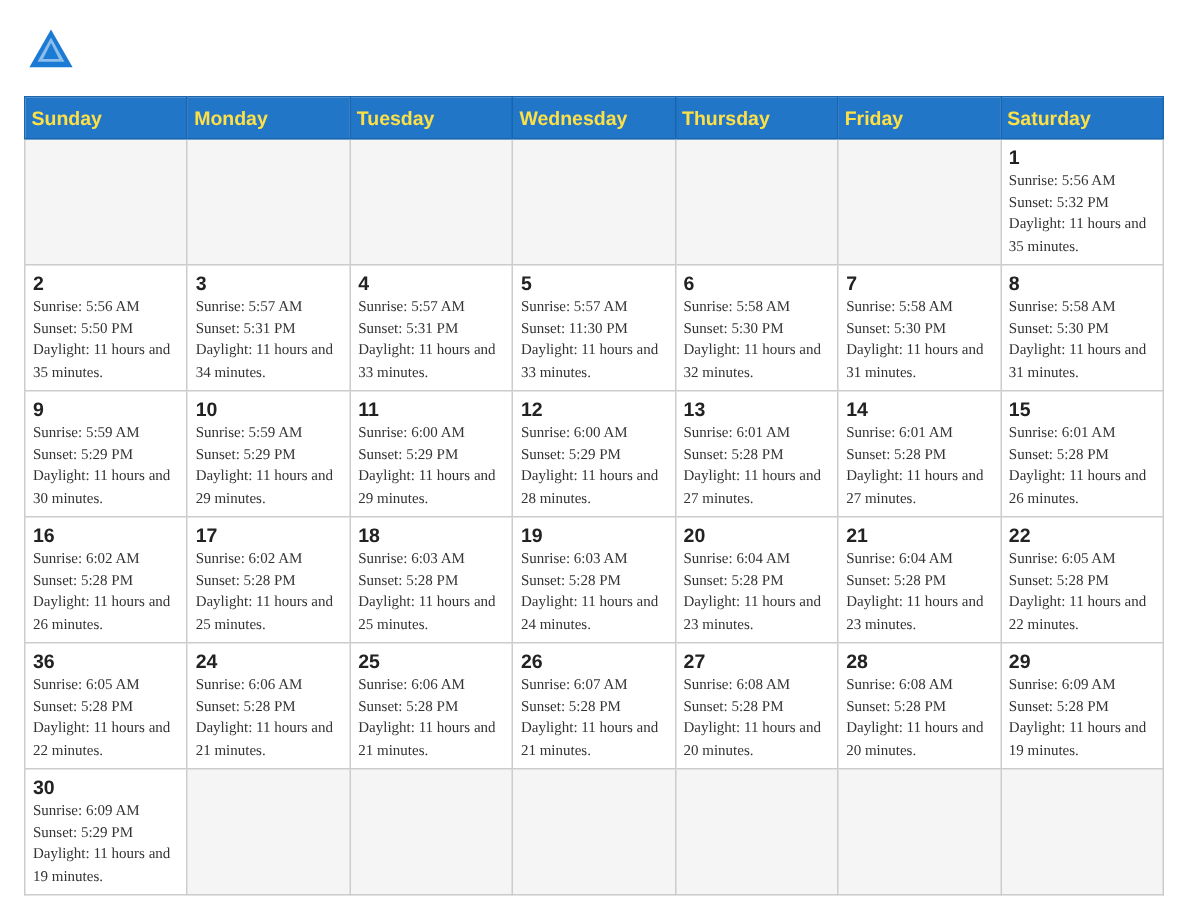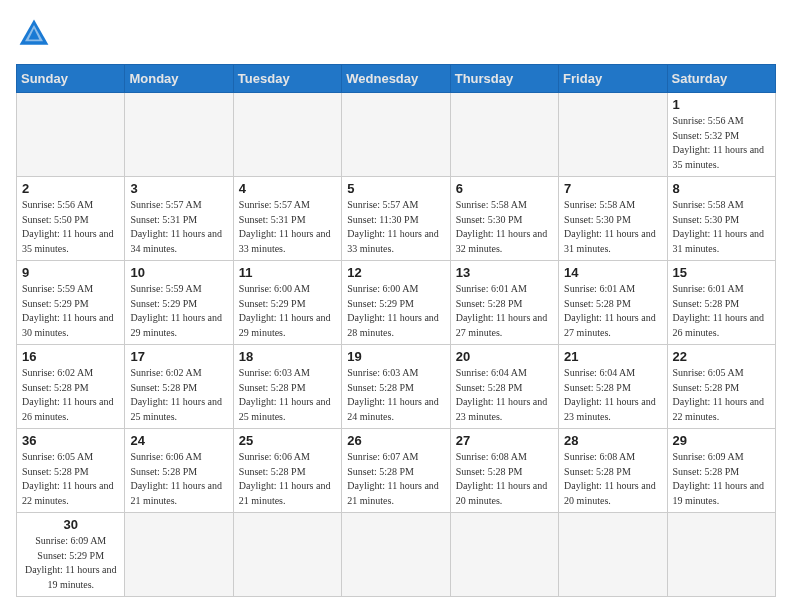--- a/index.html
+++ b/index.html
@@ -43,21 +43,21 @@
       font-size: 15px;
       color: #444;
     }
     .calendar {
       width: 100%;
       border-collapse: collapse;
       border: 1px solid #ccc;
     }
     .calendar th {
       background: #2176c7;
-      color: #e5e5e5;
+      color: #fde047;
       font-size: 13px;
       font-weight: bold;
       padding: 6px 4px;
       text-align: left;
       border: 1px solid #1a65b0;
     }
     .calendar td {
       border: 1px solid #ccc;
       vertical-align: top;
       padding: 4px 5px;
@@ -76,21 +76,20 @@
       margin-bottom: 2px;
     }
     .day-info {
       font-size: 10px;
       color: #333;
       line-height: 1.45;
       font-family: Liberation Serif, serif;
     }
     .last-row td {
       min-height: 60px;
-      text-align: center;
     }
   </style>
 </head>
 <body>
 
 <div class="header">
   <div class="logo">
     <svg class="logo-icon" viewBox="0 0 40 40">
       <polygon points="20,4 36,32 4,32" fill="#1a7ad4"></polygon>
       <polygon points="20,10 30,28 10,28" fill="#fff" opacity="0.5"></polygon>

